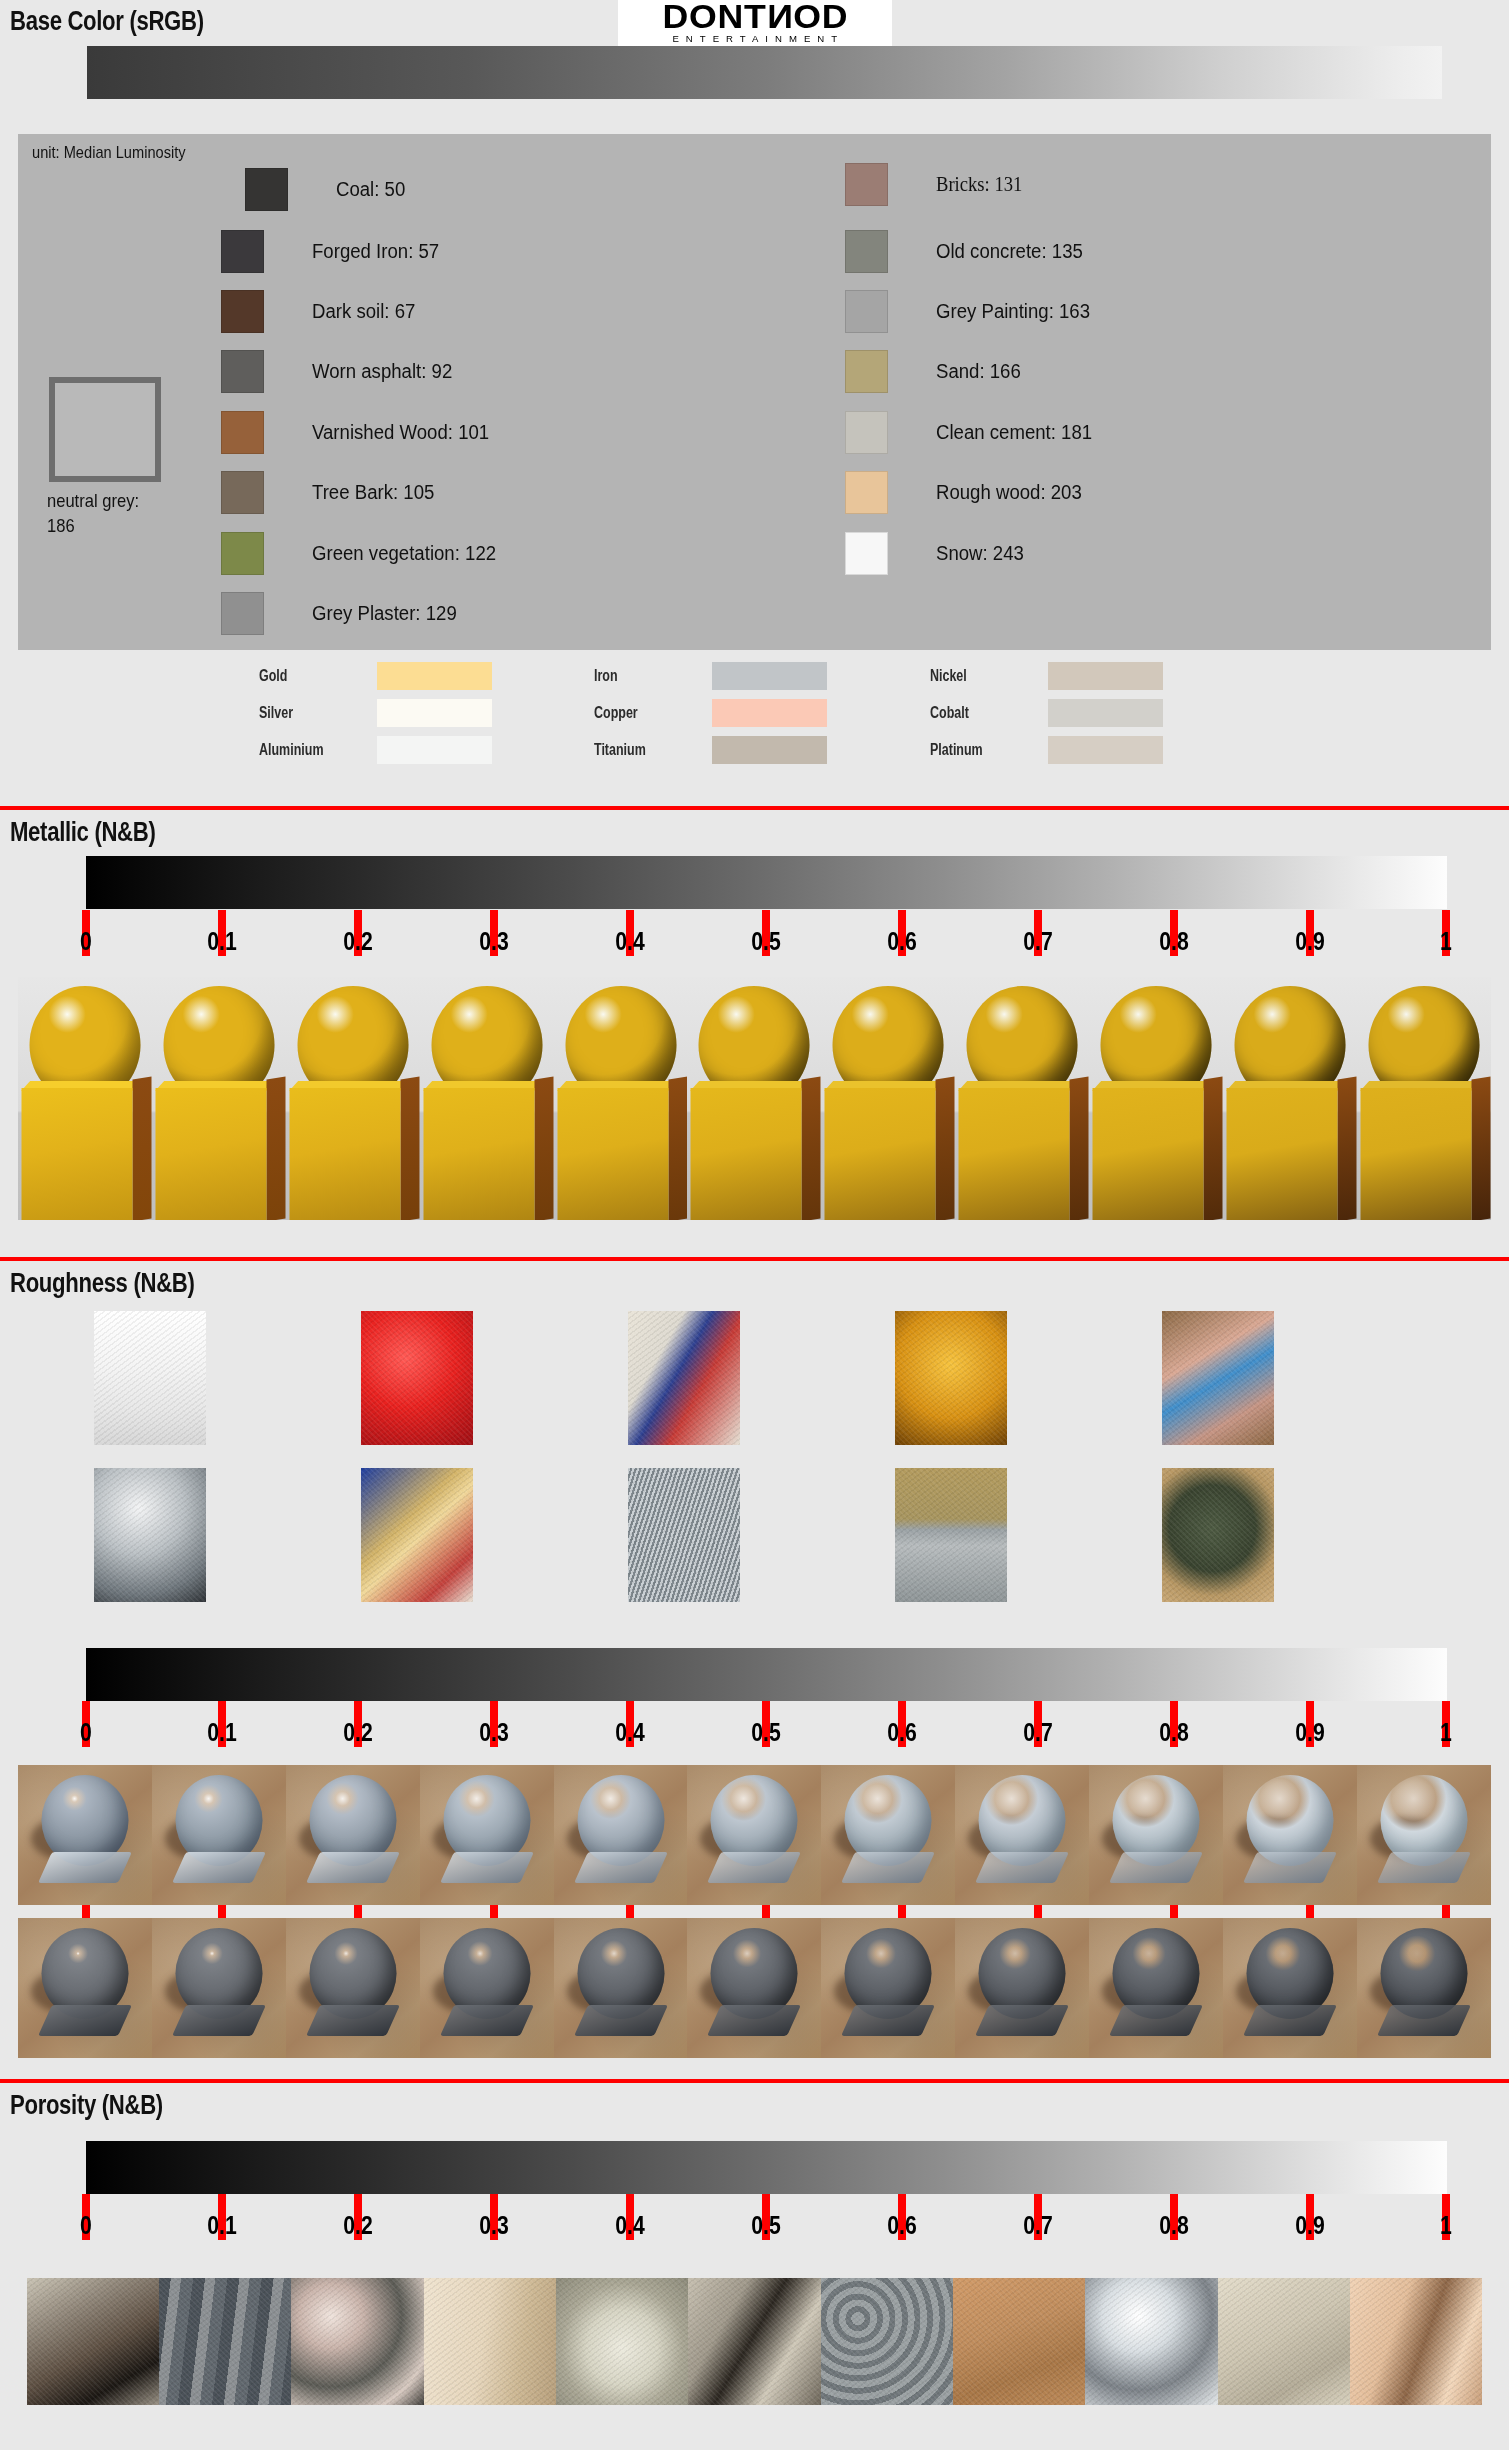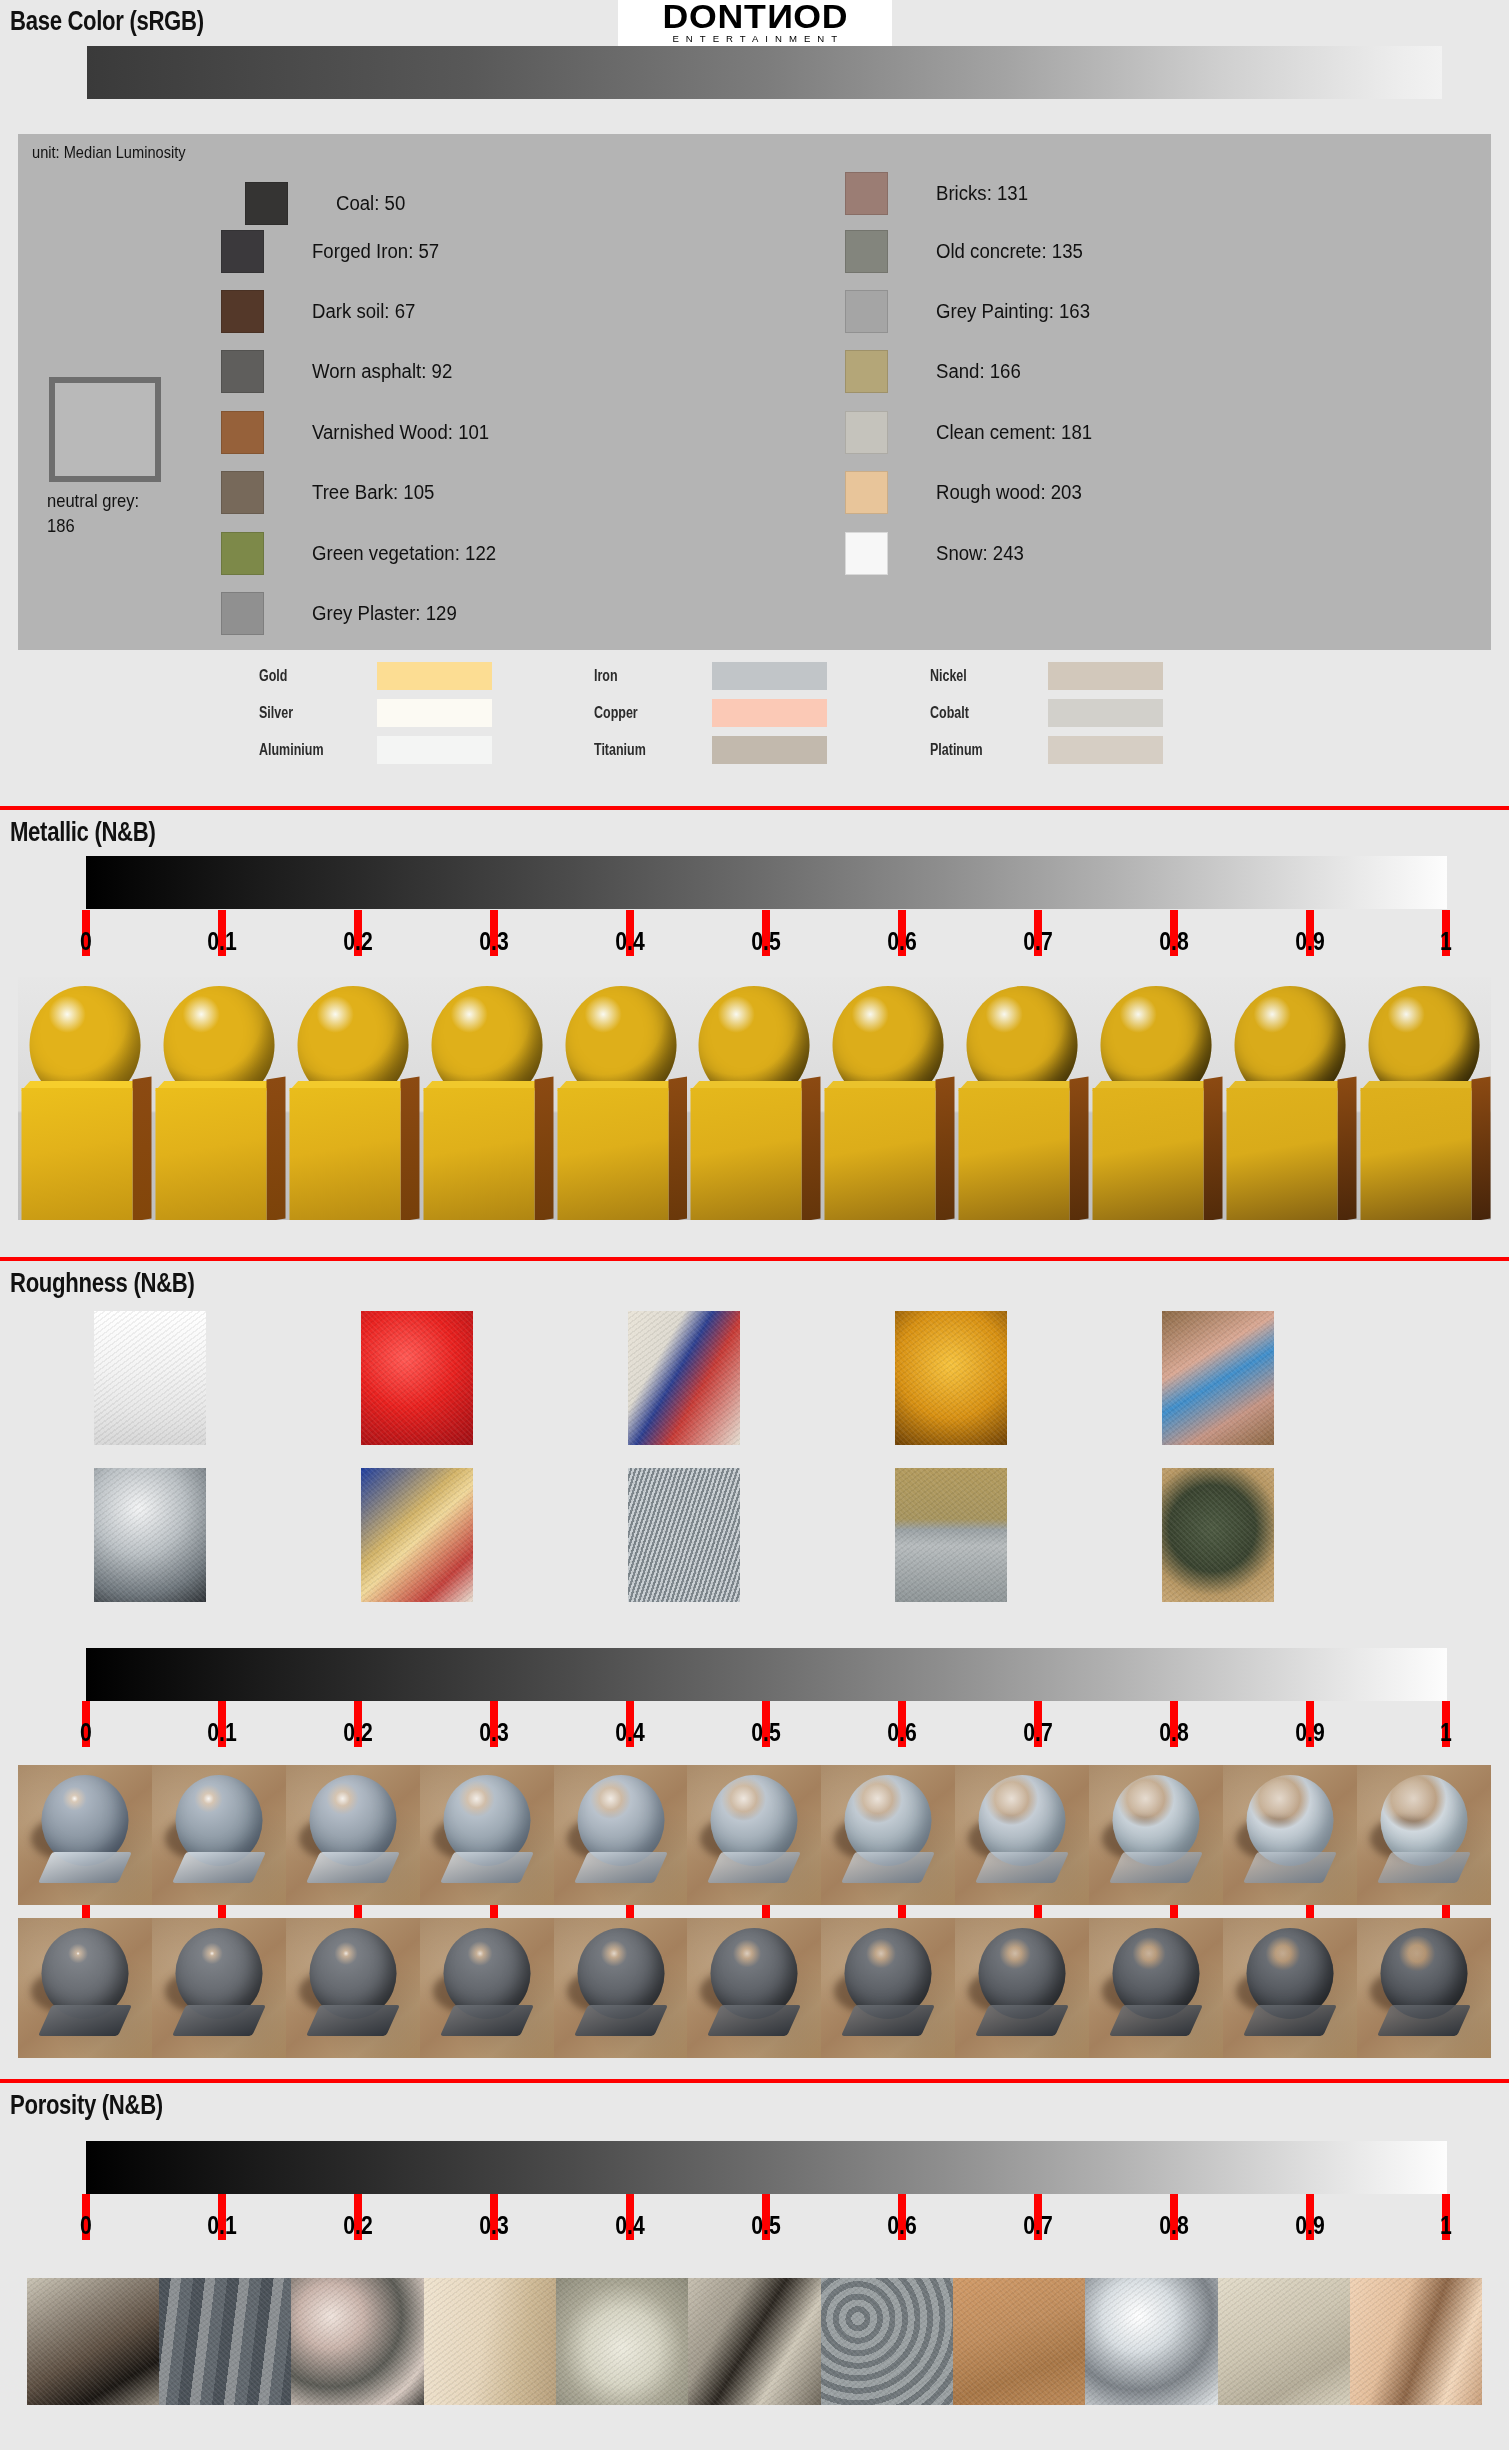--- a/index.html
+++ b/index.html
@@ -129,21 +129,21 @@
   <div class="sec-title" id="bc-title">Base Color (sRGB)</div>
 
   <div id="bc-gradient"></div>
 
   <div id="bc-panel">
     <div id="bc-unit">unit: Median Luminosity</div>
 
     <div id="neutral-box"></div>
     <div id="neutral-lbl">neutral grey:<br>186</div>
 
-    <div class="swatch-row" style="left:203px;top:49px;padding-left:24px;">
+    <div class="swatch-row" style="left:203px;top:35px;padding-left:24px;">
       <span class="chip" style="background:#353433"></span>
       <span class="lbl">Coal: 50</span>
     </div>
     <div class="swatch-row" style="left:203px;top:97px;">
       <span class="chip" style="background:#3b393c"></span>
       <span class="lbl">Forged Iron: 57</span>
     </div>
     <div class="swatch-row" style="left:203px;top:157px;">
       <span class="chip" style="background:#543829"></span>
       <span class="lbl">Dark soil: 67</span>
@@ -162,21 +162,21 @@
     </div>
     <div class="swatch-row" style="left:203px;top:399px;">
       <span class="chip" style="background:#7d8949"></span>
       <span class="lbl">Green vegetation: 122</span>
     </div>
     <div class="swatch-row" style="left:203px;top:459px;">
       <span class="chip" style="background:#909090"></span>
       <span class="lbl">Grey Plaster: 129</span>
     </div>
 
-    <div class="swatch-row" style="left:827px;top:39px;">
+    <div class="swatch-row" style="left:827px;top:30px;font-family:Liberation Serif, serif;">
       <span class="chip" style="background:#9b7d74"></span>
       <span class="lbl">Bricks: 131</span>
     </div>
     <div class="swatch-row" style="left:827px;top:97px;">
       <span class="chip" style="background:#83857d"></span>
       <span class="lbl">Old concrete: 135</span>
     </div>
     <div class="swatch-row" style="left:827px;top:157px;">
       <span class="chip" style="background:#a5a5a5"></span>
       <span class="lbl">Grey Painting: 163</span>

